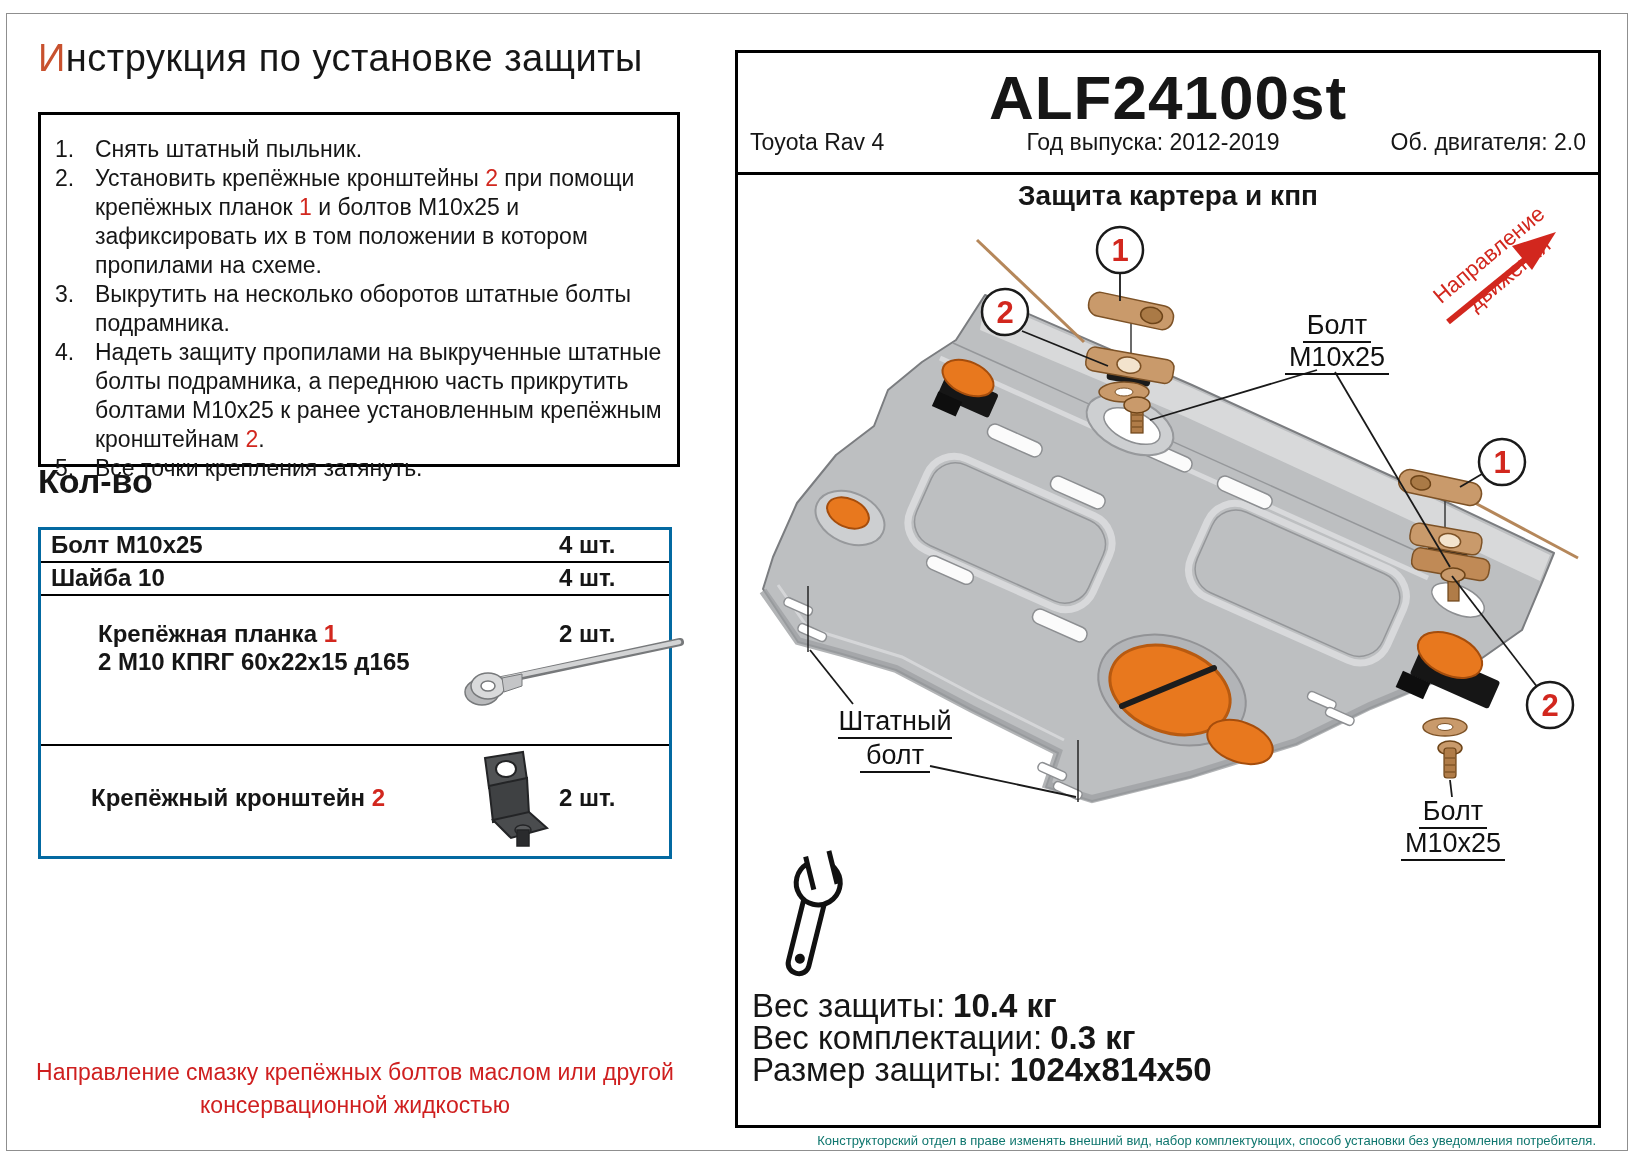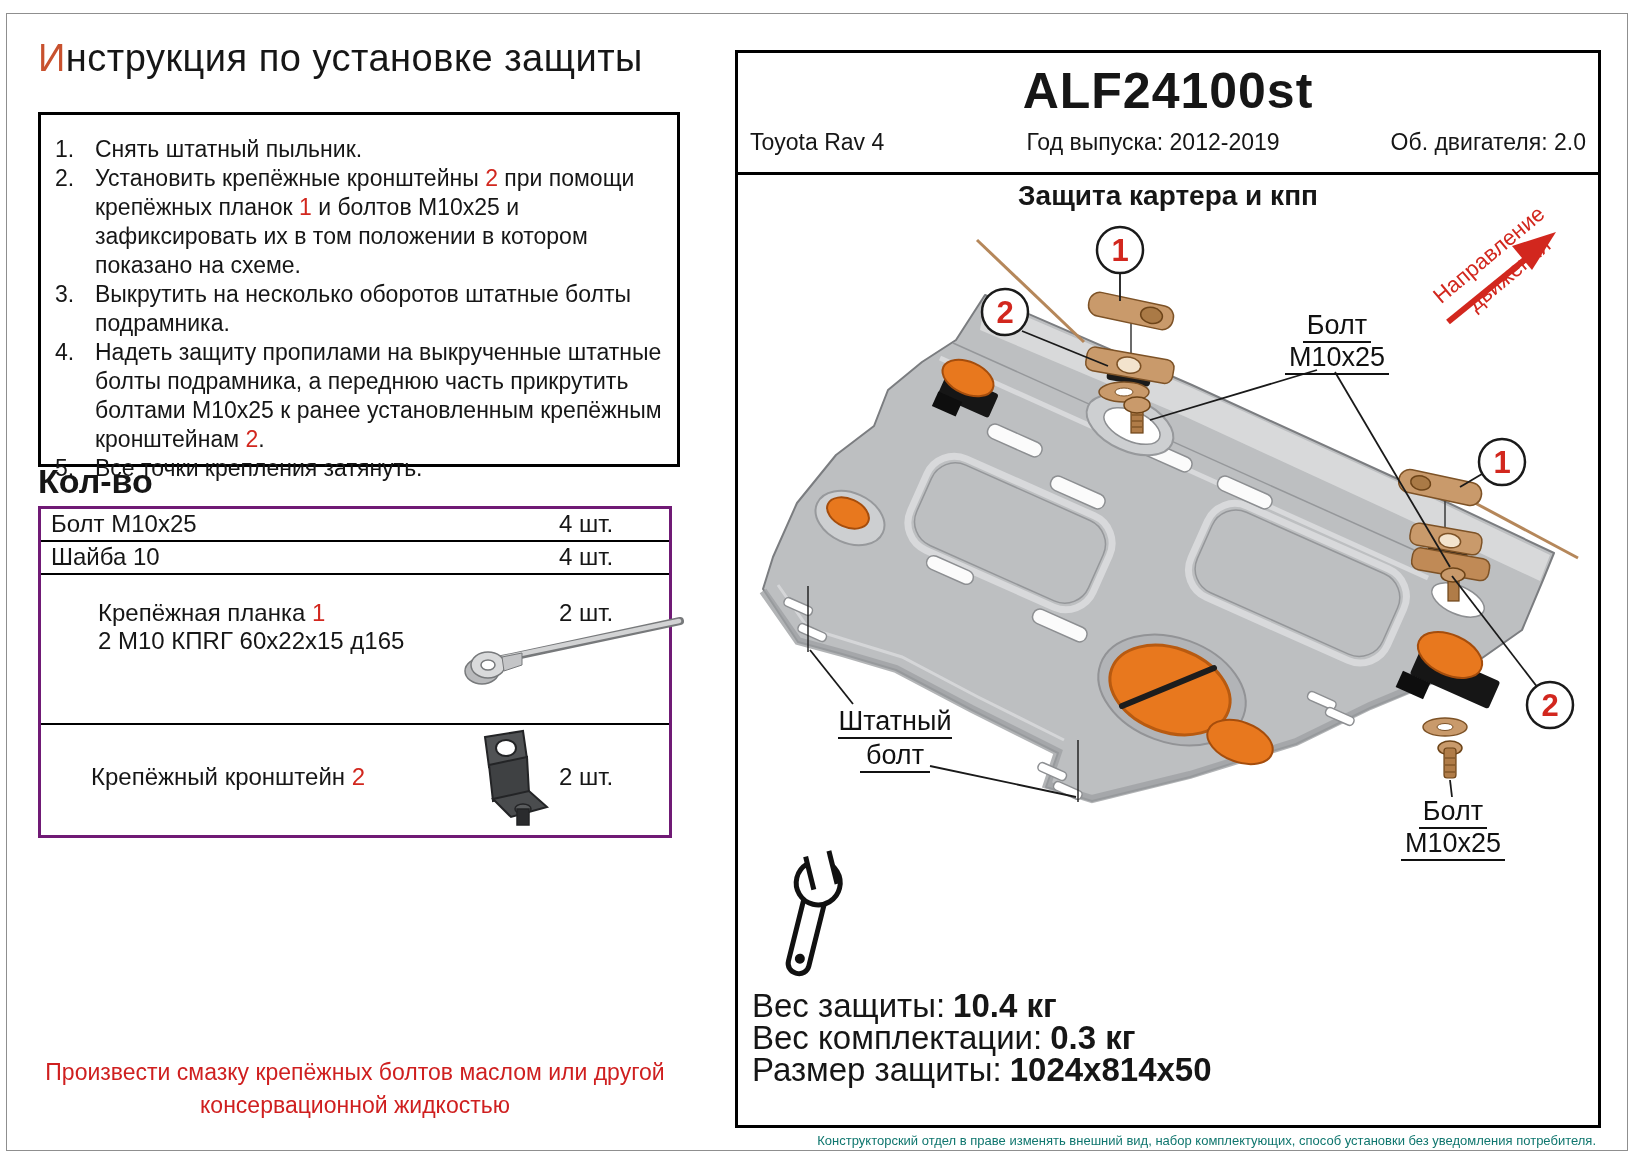--- a/index.html
+++ b/index.html
@@ -17,41 +17,41 @@
   .instr-box li{display:flex;font-size:23px;line-height:29px;}
   .instr-box .num{flex:0 0 40px;}
   .instr-box .txt{flex:1;}
   .rnum{color:#d2271e;}
 
   .comp-head{position:absolute;left:38px;top:462px;width:634px;display:flex;
              justify-content:space-between;align-items:baseline;}
   .comp-head .h-left{font-size:36px;font-weight:bold;letter-spacing:1px;}
   .comp-head .h-right{font-size:34px;font-weight:bold;}
 
-  .comp-table{position:absolute;left:38px;top:506px;width:628px;border:3px solid #701a75;}
+  .comp-table{position:absolute;left:38px;top:527px;width:628px;border:3px solid #0369a1;font-weight:bold;}
   .crow{display:flex;border-top:2px solid #000;position:relative;}
   .crow:first-child{border-top:none;}
   .crow .nm{flex:0 0 330px;font-size:24px;padding:1px 0 1px 10px;}
   .crow .nm2{font-size:24px;}
   .crow .imgcell{flex:1;position:relative;}
   .crow .qty{flex:0 0 110px;font-size:24px;padding-top:1px;}
   .crow.r-std{height:31px;}
   .crow.r-planka{height:148px;}
   .crow.r-planka .nm,.crow.r-planka .qty{padding-top:24px;margin-left:47px;}
   .crow.r-bracket{height:110px;padding-left:40px;}
   .crow.r-bracket .nm,.crow.r-bracket .qty{padding-top:38px;}
   .crow .imgcell svg{position:absolute;}
 
   .red-note{position:absolute;left:30px;top:1056px;width:650px;text-align:center;
             font-size:23px;line-height:33px;color:#cf1f1f;}
 
   
   .panel{position:absolute;left:735px;top:50px;width:860px;height:1072px;border:3px solid #000;}
   .panel-code{position:absolute;left:0;top:9px;width:100%;text-align:center;
-              font-size:50px;font-weight:bold;letter-spacing:1px;}
+              font-size:62px;font-weight:bold;letter-spacing:1px;}
   .meta-row{position:absolute;left:12px;top:76px;width:836px;display:flex;font-size:23px;}
   .meta-row .m-left{flex:0 0 250px;text-align:left;}
   .meta-row .m-center{flex:1;text-align:center;}
   .meta-row .m-right{flex:0 0 280px;text-align:right;}
   .panel-divider{position:absolute;left:0;top:119px;width:100%;border-top:3px solid #000;}
   .draw-title{position:absolute;left:0;top:127px;width:100%;text-align:center;
               font-size:28px;font-weight:bold;}
 
   .diagram-svg{position:absolute;left:740px;top:175px;width:858px;height:815px;}
 
@@ -72,21 +72,21 @@
   <div class="title"><span class="accent">И</span><span>нструкция по установке защиты</span></div>
 
   <div class="instr-box">
     <ol id="instr-list">
         <li>
           <span class="num">1.</span>
           <span class="txt"><span>Снять штатный пыльник.</span></span>
         </li>
         <li>
           <span class="num">2.</span>
-          <span class="txt"><span>Установить крепёжные кронштейны </span><span class="rnum">2</span><span> при помощи крепёжных планок </span><span class="rnum">1</span><span> и болтов М10х25 и зафиксировать их в том положении в котором показано на схеме.</span></span>
+          <span class="txt"><span>Установить крепёжные кронштейны </span><span class="rnum">2</span><span> при помощи крепёжных планок </span><span class="rnum">1</span><span> и болтов М10х25 и зафиксировать их в том положении в котором пропилами на схеме.</span></span>
         </li>
         <li>
           <span class="num">3.</span>
           <span class="txt"><span>Выкрутить на несколько оборотов штатные болты подрамника.</span></span>
         </li>
         <li>
           <span class="num">4.</span>
           <span class="txt"><span>Надеть защиту пропилами на выкрученные штатные болты подрамника, а переднюю часть прикрутить болтами М10х25 к ранее установленным крепёжным кронштейнам </span><span class="rnum">2</span><span>.</span></span>
         </li>
         <li>
@@ -134,21 +134,21 @@
     <polygon points="28,38 66,30 68,66 32,74" fill="#3f4143" stroke="#232426" stroke-width="2"></polygon>
     <polygon points="32,72 68,64 86,80 50,90" fill="#4a4c4e" stroke="#232426" stroke-width="2"></polygon>
     <ellipse cx="62" cy="82" rx="8" ry="5" fill="#5a5c5e" stroke="#232426" stroke-width="1.5"></ellipse>
     <rect x="56" y="82" width="12" height="16" fill="#2a2b2d" stroke="#232426" stroke-width="1.5"></rect>
   </svg>
 </div>
         <div class="qty">2 шт.</div>
       </div>
     </div>
 
-  <div class="red-note">Произвести смазку крепёжных болтов маслом или другой консервационной жидкостью</div>
+  <div class="red-note">Направление смазку крепёжных болтов маслом или другой консервационной жидкостью</div>
 
   <div class="panel">
     <div class="panel-code">ALF24100st</div>
     <div class="meta-row">
       <span class="m-left">Toyota Rav 4</span>
       <span class="m-center">Год выпуска: 2012-2019</span>
       <span class="m-right">Об. двигателя: 2.0</span>
     </div>
     <div class="panel-divider"></div>
     <div class="draw-title">Защита картера и кпп</div>

